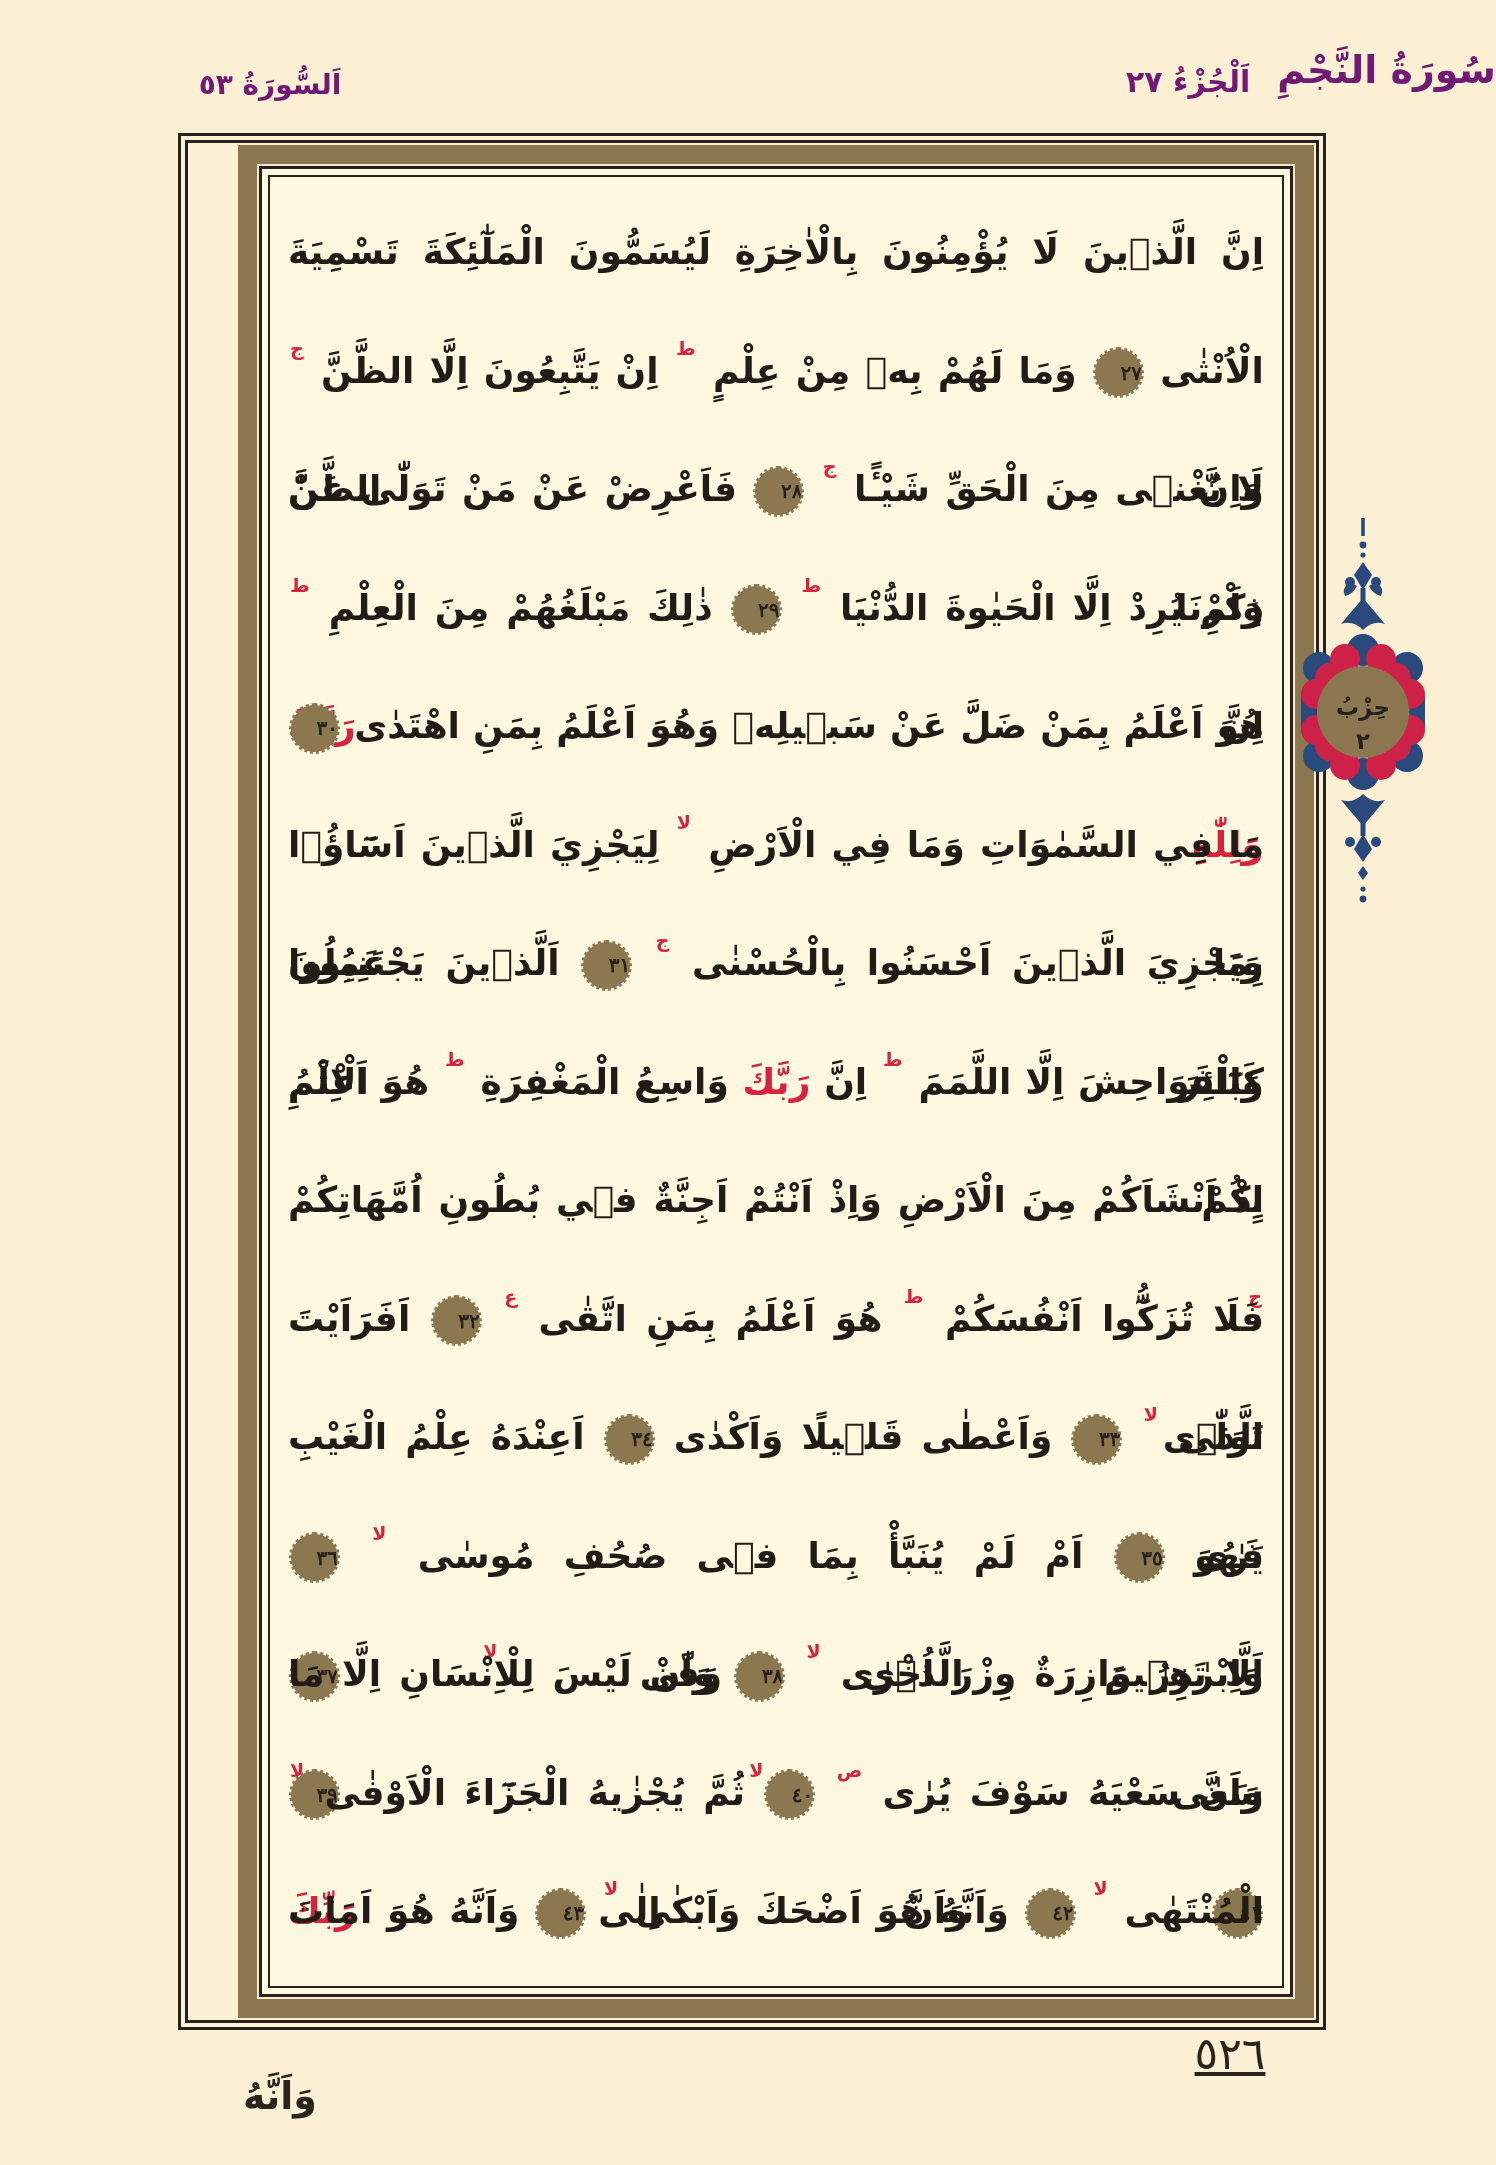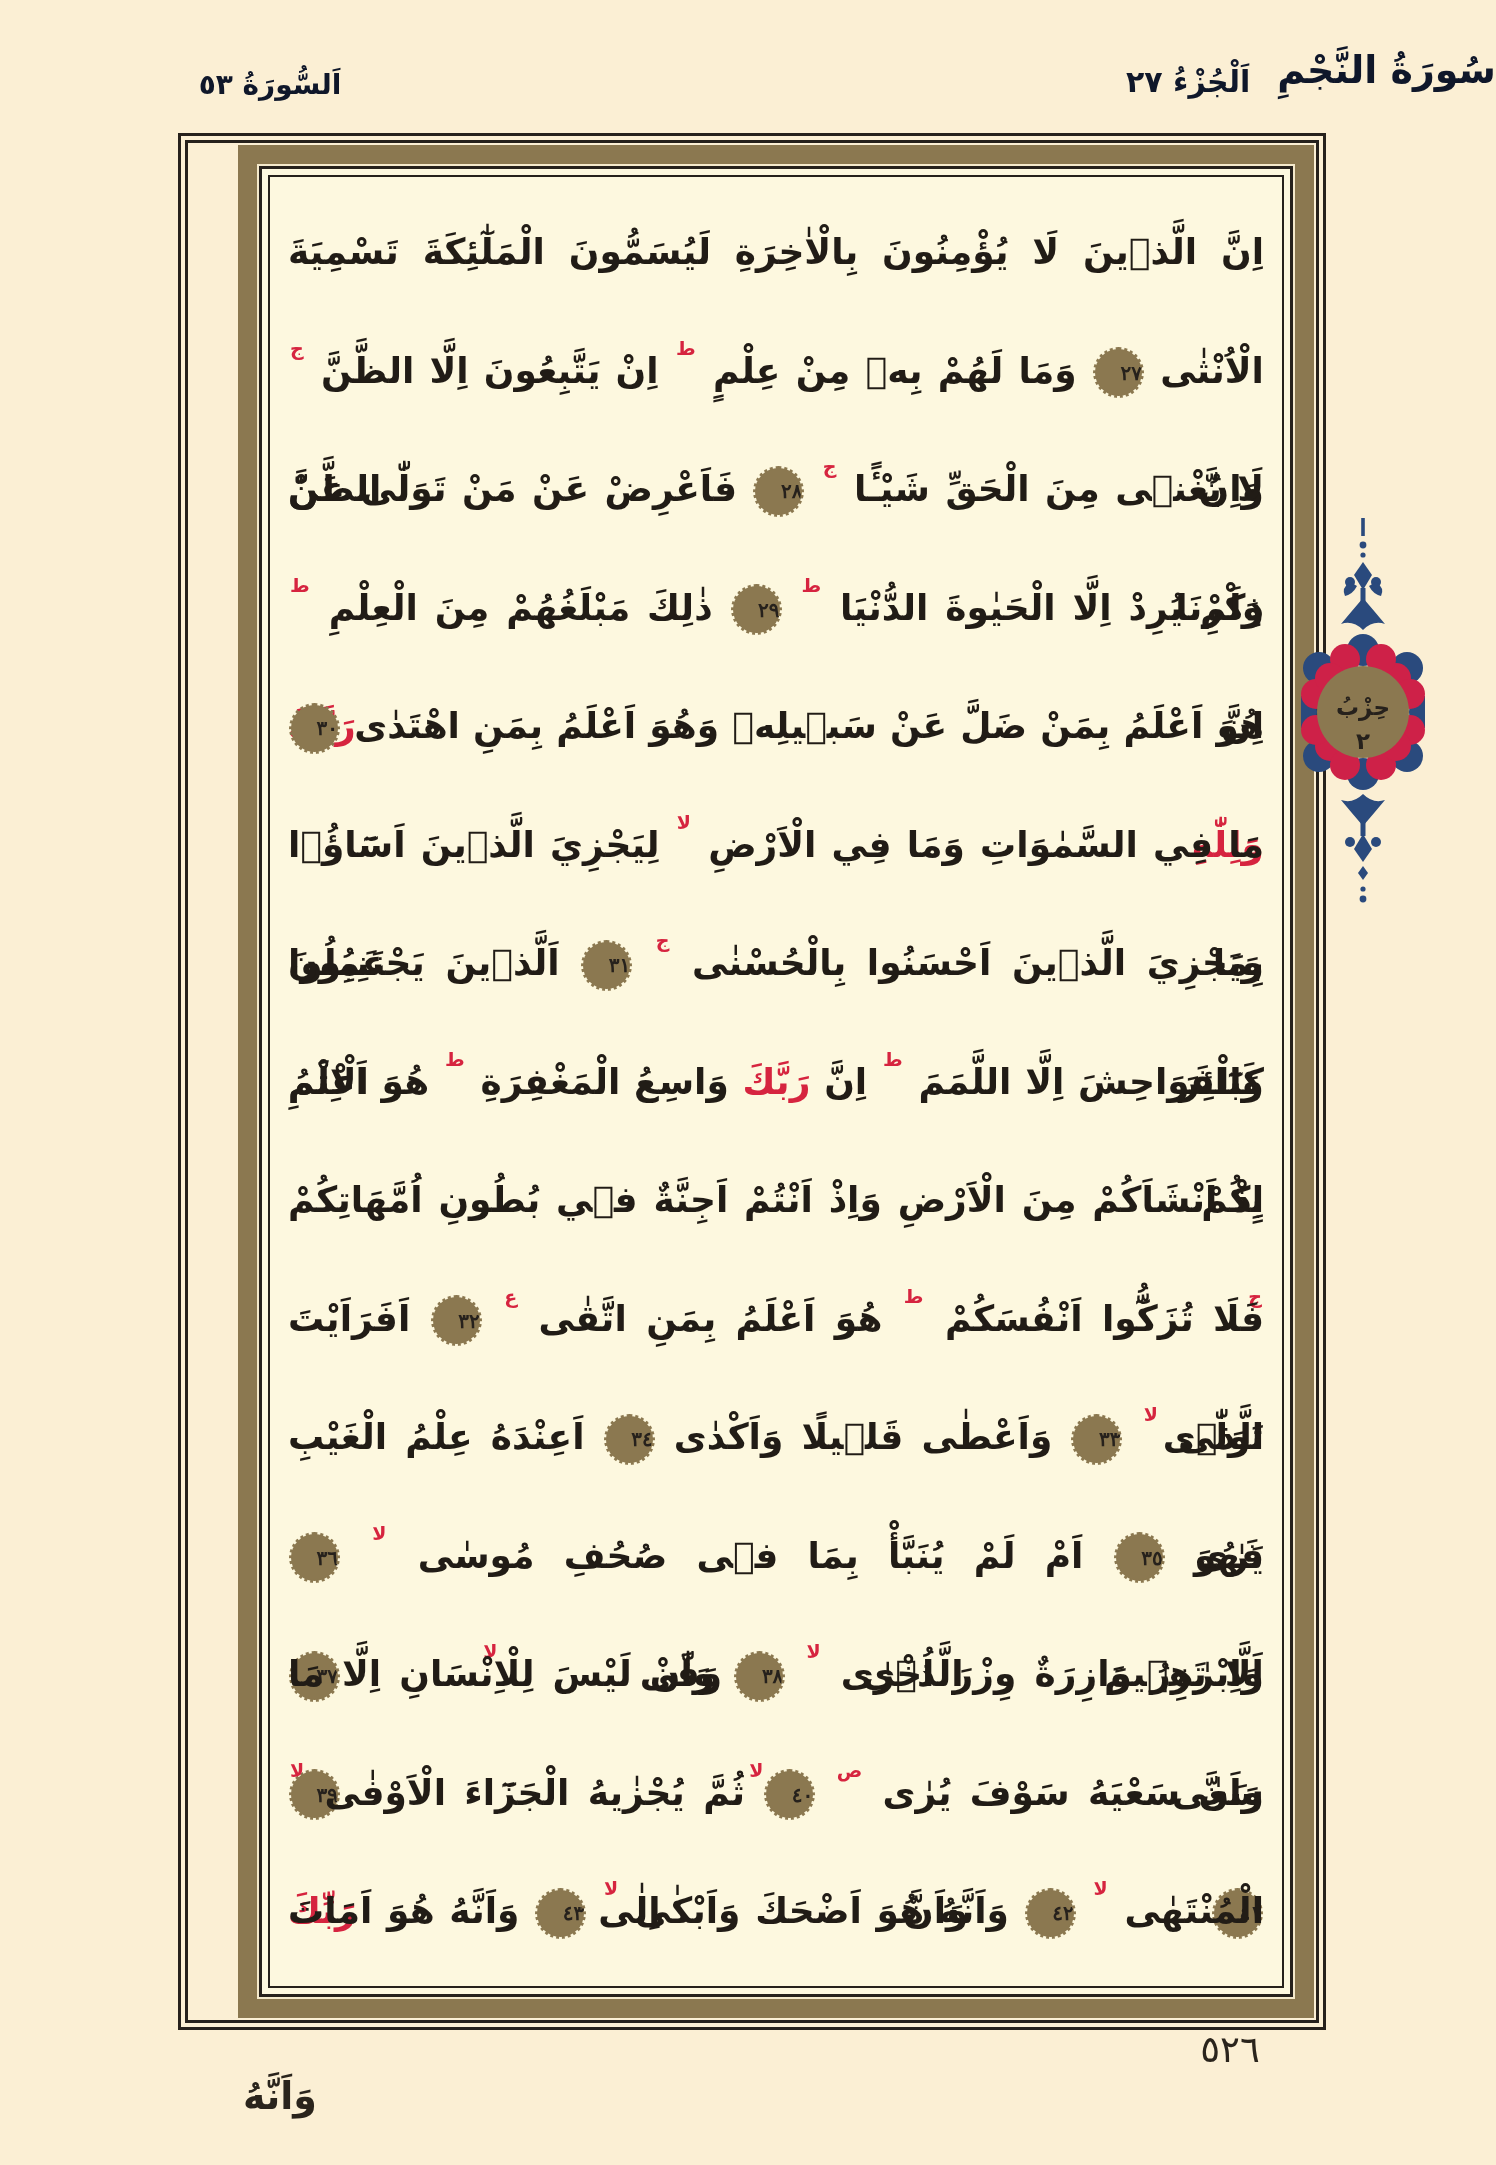--- a/index.html
+++ b/index.html
@@ -5,21 +5,21 @@
   html,body{margin:0;padding:0;}
   body{
     width:1496px;height:2165px;
     background:#FBEFD4;
     position:relative;
     overflow:hidden;
     font-family:"DejaVu Sans",sans-serif;
     color:#211C16;
   }
   
-  .hdr{position:absolute;direction:rtl;white-space:nowrap;color:#0f172a;}
+  .hdr{position:absolute;direction:rtl;white-space:nowrap;color:#701a75;}
   .hdr-juz{top:64px;right:150px;width:220px;text-align:left;font-size:30px;font-weight:bold;}
   .hdr-title{top:48px;left:0;right:0;text-align:right;font-size:38px;font-weight:bold;}
   .hdr-surah{top:68px;left:160px;width:220px;text-align:center;font-size:28px;font-weight:bold;}
   
   .frame{
     position:absolute;left:178px;top:133px;width:1148px;height:1897px;
     box-sizing:border-box;border:3px solid #26211C;padding:4px;
   }
   .f2{box-sizing:border-box;border:3px solid #26211C;height:100%;padding:2px;}
   .f3{box-sizing:border-box;border:19px solid #8B7850;height:100%;padding:2px;background:#F4E9CB;margin-left:48px;}
@@ -52,21 +52,21 @@
     vertical-align:middle;line-height:0;margin:0 3px;font-family:Liberation Serif, serif;
   }
   .vnum{font-size:20px;font-weight:bold;color:#26211C;line-height:1;}
   
   .medallion{position:absolute;left:1301px;top:512px;width:124px;height:400px;}
   .medallion svg{display:block;}
   .med-label{font-size:23px;font-weight:bold;}
   
   .pagenum{
     position:absolute;top:2028px;left:1180px;width:100px;
-    text-align:center;font-size:37px;color:#2A241C;
+    text-align:center;font-size:44px;color:#2A241C;text-decoration:underline;
   }
   .catchword{
     position:absolute;top:2038px;left:215px;width:130px;
     text-align:center;font-size:38px;font-weight:bold;color:#2A241C;margin-top:36px;
   }
 </style>
 </head>
 <body>
 
 <div class="hdr hdr-juz">اَلْجُزْءُ ٢٧</div>

